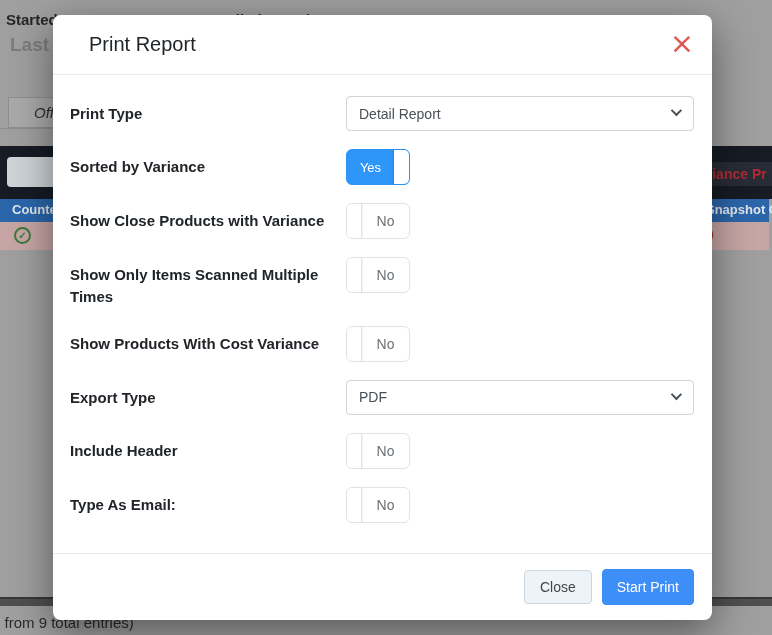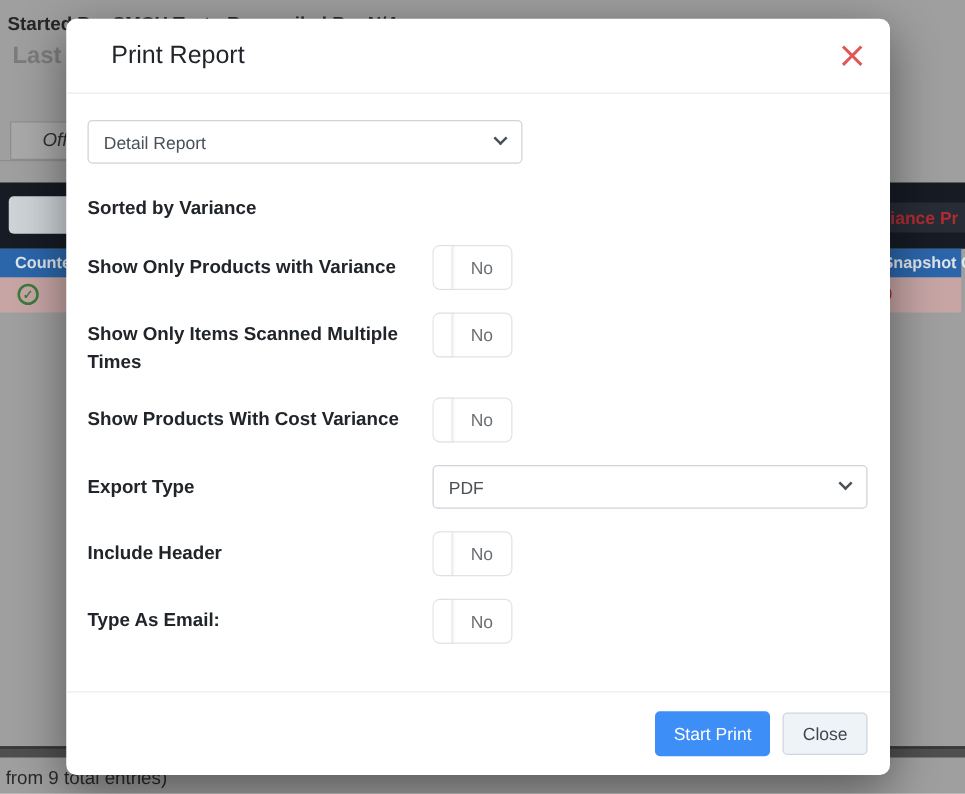--- a/index.html
+++ b/index.html
@@ -134,34 +134,41 @@
 
 <div class="modal">
   <div class="modal-header">
     <div class="modal-title">Print Report</div>
     <button class="modal-close">×</button>
   </div>
 
   <div class="modal-body">
 
     <div class="form-row">
+      <div class="form-label">Print Type</div>
       <div class="form-control-col">
         <div class="select">
           <span>Detail Report</span>
           <span class="chev"></span>
         </div>
       </div>
     </div>
 
     <div class="form-row">
       <div class="form-label">Sorted by Variance</div>
-    </div>
-
-    <div class="form-row">
-      <div class="form-label">Show Only Products with Variance</div>
+      <div class="form-control-col">
+        <div class="toggle on">
+          <span class="tlabel">Yes</span>
+          <span class="knob"></span>
+        </div>
+      </div>
+    </div>
+
+    <div class="form-row">
+      <div class="form-label">Show Close Products with Variance</div>
       <div class="form-control-col">
         <div class="toggle off">
           <span class="knob"></span>
           <span class="tlabel">No</span>
         </div>
       </div>
     </div>
 
     <div class="form-row">
       <div class="form-label">Show Only Items Scanned Multiple Times</div>
@@ -209,16 +216,16 @@
         <div class="toggle off">
           <span class="knob"></span>
           <span class="tlabel">No</span>
         </div>
       </div>
     </div>
 
   </div>
 
   <div class="modal-footer">
+    <button class="btn btn-close">Close</button>
     <button class="btn btn-primary">Start Print</button>
-    <button class="btn btn-close">Close</button>
   </div>
 </div>
 
 </body></html>

